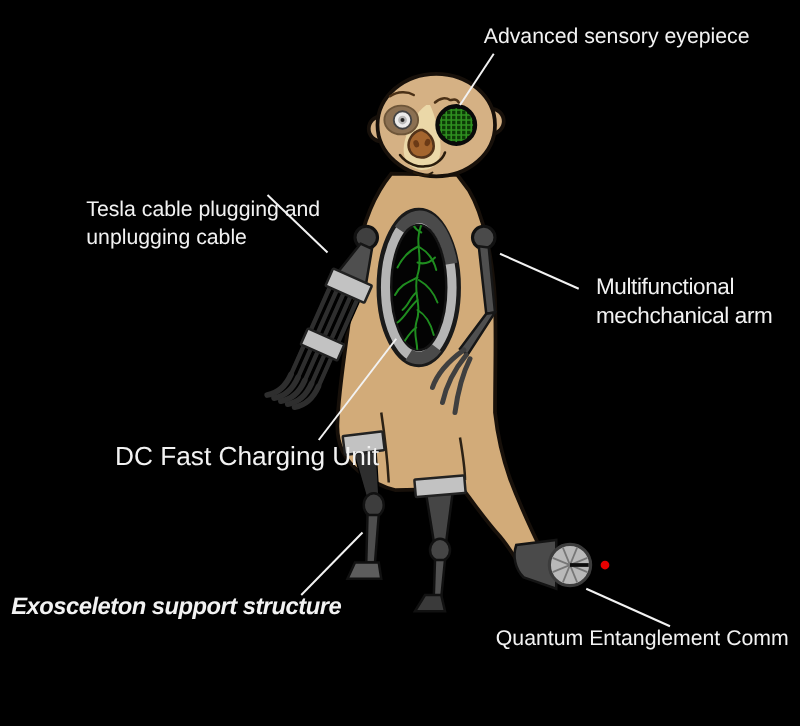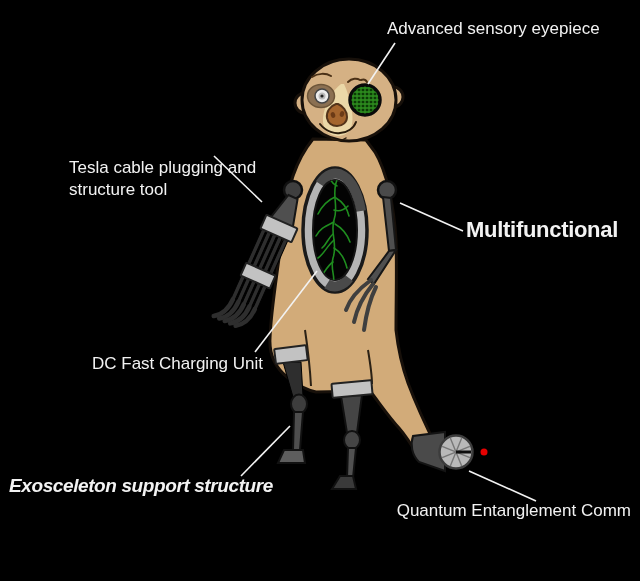--- a/index.html
+++ b/index.html
@@ -8,22 +8,22 @@
     background:var(--c-background,#000);
     font-family:"Liberation Sans",sans-serif;
   }
   .stage svg{position:absolute;left:0;top:0;}
   .label{
     position:absolute;color:var(--c-label_text,#f1f1f1);
     white-space:nowrap;
   }
   .lab-eyepiece{left:387px;top:19px;font-size:17px;}
   .lab-tesla{left:69px;top:111px;font-size:17px;line-height:22px;margin-top:46px;}
-  .lab-arm{right:22px;top:218px;font-size:22px;font-weight:bold;line-height:23px;text-align:left;letter-spacing:-.3px;}
-  .lab-dc{left:92px;top:354px;font-size:17px;}
+  .lab-arm{right:22px;top:218px;font-size:18px;font-weight:normal;line-height:23px;text-align:left;letter-spacing:-.3px;}
+  .lab-dc{left:92px;top:354px;font-size:21px;}
   .lab-exo{left:9px;top:475px;font-size:19px;font-weight:bold;letter-spacing:-.4px;font-style:italic;}
   .lab-quantum{right:9px;top:499px;font-size:17px;line-height:23px;text-align:center;}
 
   
   .tan{fill:var(--c-body,#d2ab79);}
   .tanhead{fill:var(--c-head,#d5b184);}
   .cream{fill:var(--c-muzzle,#ebd8a8);}
   .outl{stroke:#17100a;stroke-width:3;}
   .metal-light{fill:var(--c-metal_light,#c2c2c2);stroke:#222;stroke-width:2;}
   .metal-mid{fill:var(--c-metal_mid,#4f4f4f);stroke:#161616;stroke-width:2;}
@@ -208,25 +208,26 @@
       <line class="leader" x1="469" y1="471" x2="536" y2="501"></line>
     </g>
   </svg>
 
   <div class="label lab-eyepiece">
     <div>Advanced sensory eyepiece</div>
   </div>
 
   <div class="label lab-tesla">
     <div>Tesla cable plugging and</div>
-    <div>structure tool</div>
+    <div>unplugging cable</div>
   </div>
 
   <div class="label lab-arm">
     <div>Multifunctional</div>
+    <div>mechchanical arm</div>
   </div>
 
   <div class="label lab-dc">
     <div>DC Fast Charging Unit</div>
   </div>
 
   <div class="label lab-exo">
     <div>Exosceleton support structure</div>
   </div>
 

